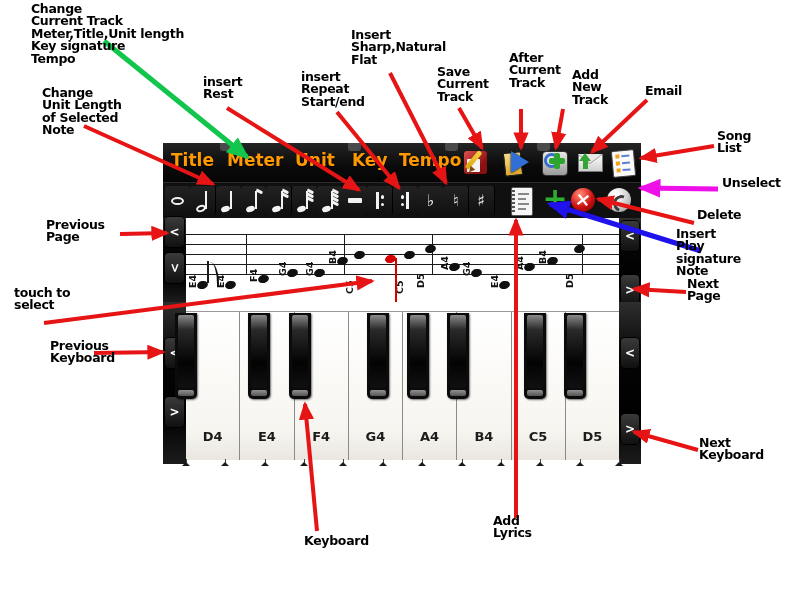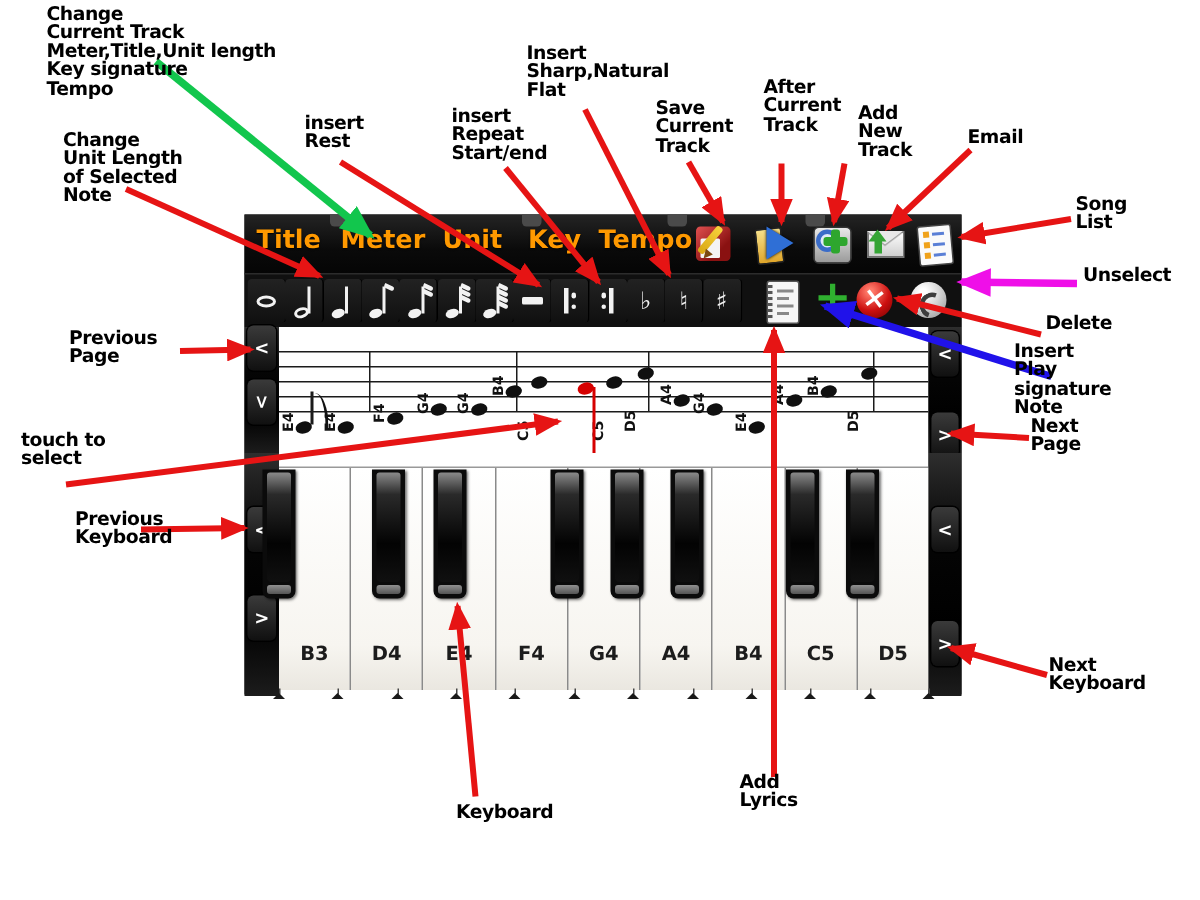--- a/index.html
+++ b/index.html
@@ -359,23 +359,20 @@
     <div id="kbd-row">
       <div class="vbar" id="kbd-left-bar" style="width:23px;">
           <div class="seg" style="top: 36px;"></div>
           <div class="chev" style="top: 45px;">&lt;</div>
           <div class="seg" style="top: 95px;"></div>
           <div class="chev" style="top: 104px;">&gt;</div>
         </div>
       <div id="kbd">
         <div id="keys">
             <div class="wkey">
-              <span>B3</span>
-            </div>
-            <div class="wkey">
               <span>D4</span>
             </div>
             <div class="wkey">
               <span>E4</span>
             </div>
             <div class="wkey">
               <span>F4</span>
             </div>
             <div class="wkey">
               <span>G4</span>

